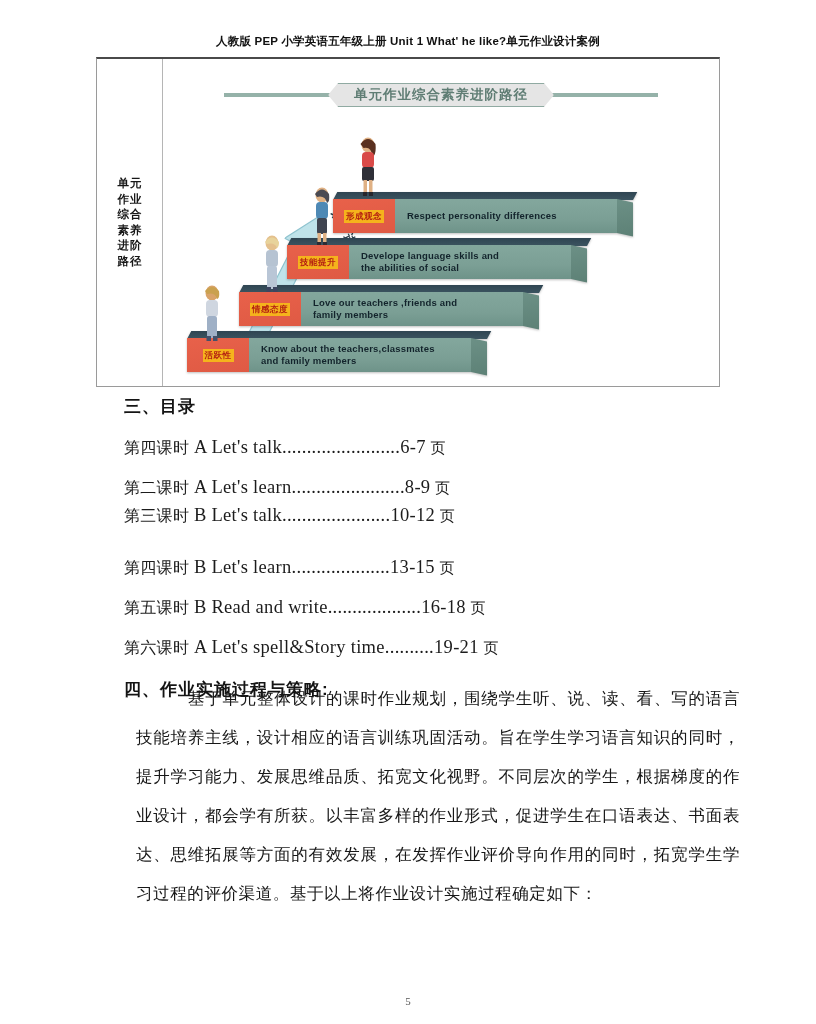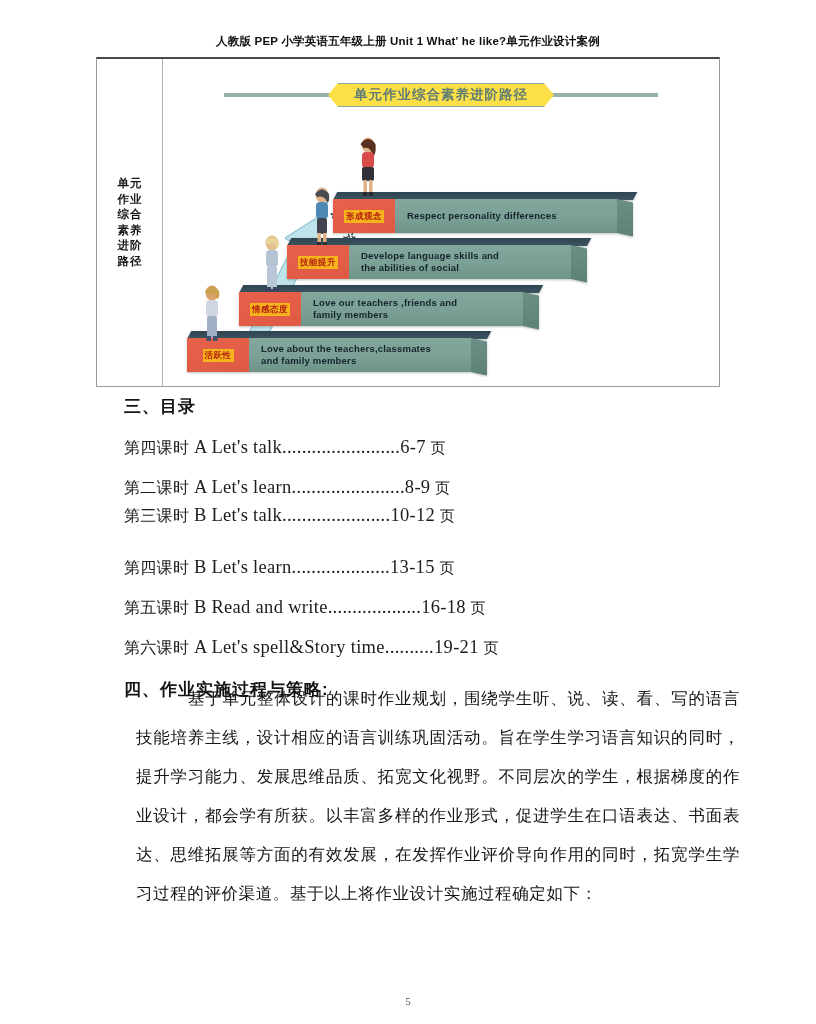--- a/index.html
+++ b/index.html
@@ -94,21 +94,21 @@
     position: relative;
     padding: 3px 26px;
     margin: 0 -6px;
     font-family: "Liberation Sans", "DejaVu Sans", sans-serif;
     font-size: 13.5px;
     font-weight: bold;
     color: #5f7d74;
     letter-spacing: 1px;
     white-space: nowrap;
     z-index: 2;
-    background: #fde047;
+    background: #e5e5e5;
     clip-path: polygon(10px 0, calc(100% - 10px) 0, 100% 50%, calc(100% - 10px) 100%, 10px 100%, 0 50%);
     border: 0;
   }
   .banner-hex::before {
     content: "";
     position: absolute;
     inset: 0;
     clip-path: polygon(10px 0, calc(100% - 10px) 0, 100% 50%, calc(100% - 10px) 100%, 10px 100%, 0 50%);
     border: 1.2px solid #90aaa2;
     pointer-events: none;
@@ -309,21 +309,21 @@
       </div>
       <div class="arrow-text">素养进阶</div>
 
       <div class="step" style="left:24px; bottom:14px; width:300px;">
         <div class="step-top"></div>
         <div class="step-tag">
           <span class="step-tag-inner">活跃性</span>
         </div>
         <div class="step-body">
           <div class="step-text">
-            <div>Love about the teachers,classmates</div>
+            <div>Know about the teachers,classmates</div>
             <div>and family members</div>
           </div>
         </div>
         <div class="step-end"></div>
       </div>
 
       <div class="step" style="left:76px; bottom:60px; width:300px;">
         <div class="step-top"></div>
         <div class="step-tag">
           <span class="step-tag-inner">情感态度</span>

